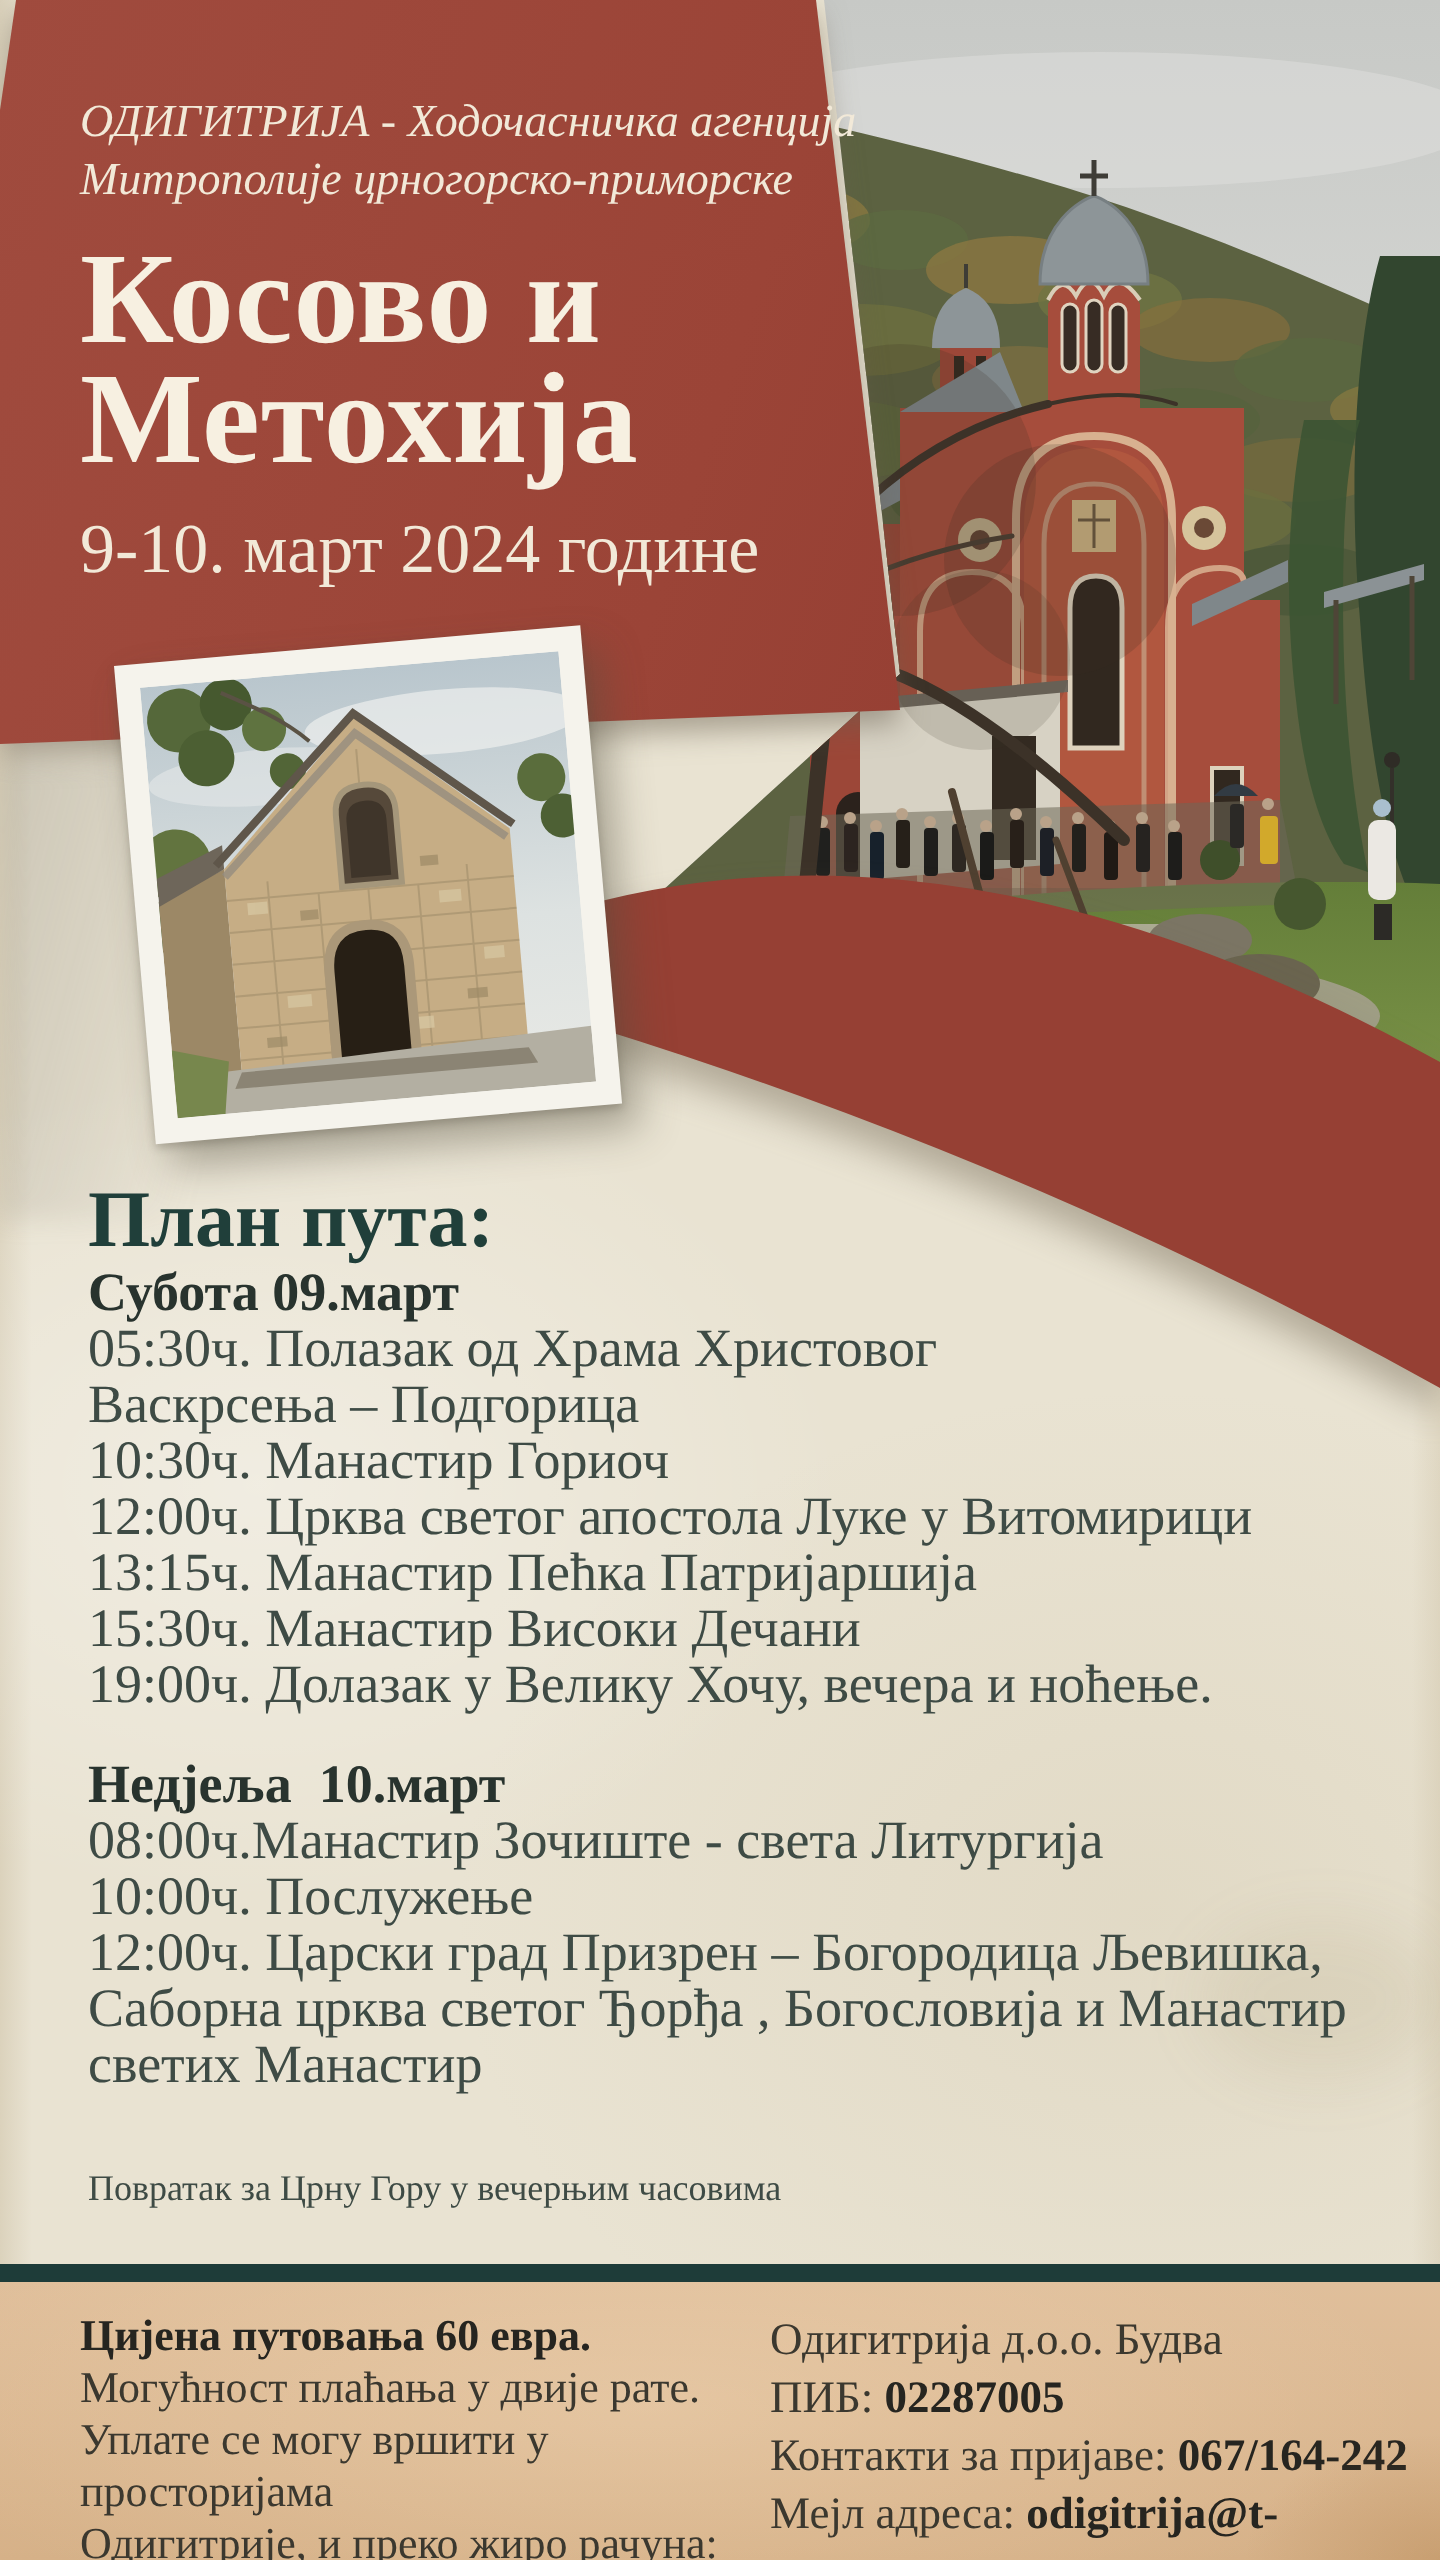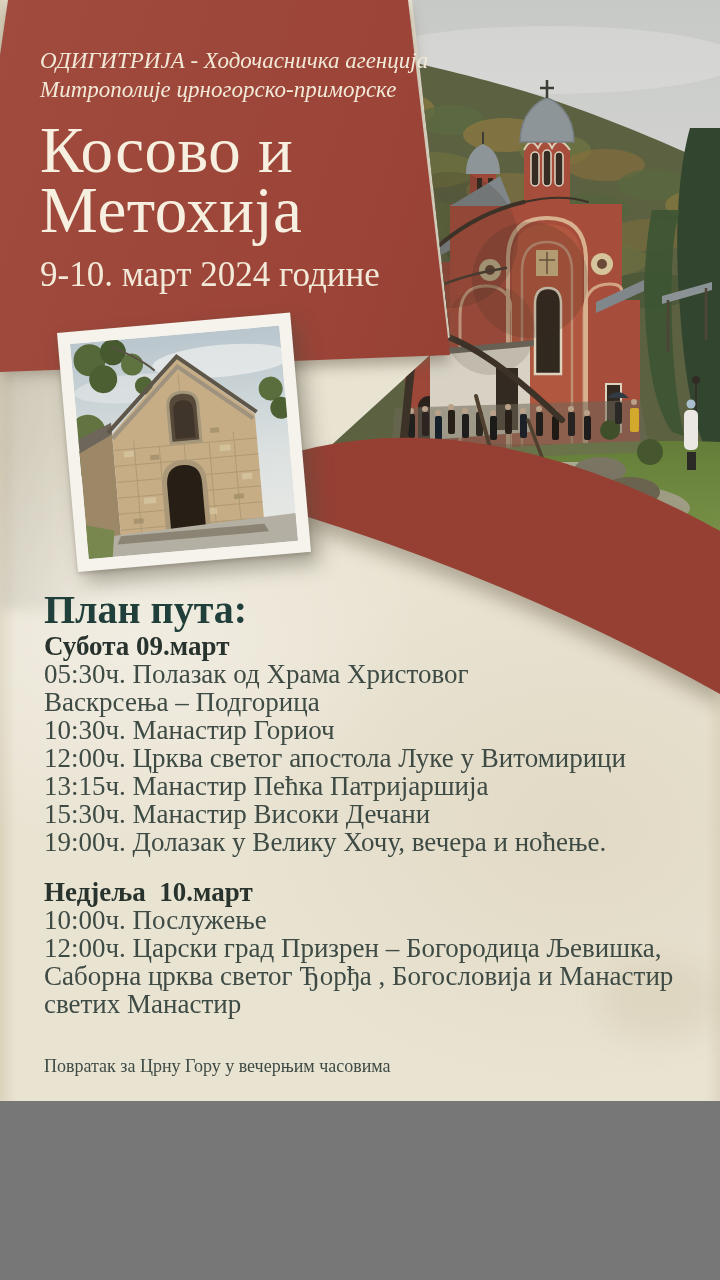--- a/index.html
+++ b/index.html
@@ -2,21 +2,21 @@
 <html style="--red_block: #9b4437; --red_swoosh: #964034; --paper: #e9e3d2; --footer_tan: #ddbb95; --teal: #1e3c39; --heading_teal: #203f3a; --ink: #3e4b45; --ink_dark: #28332e; --cream: #f2e9d8; --title_cream: #f7f0e1; --footer_ink: #3b382f; --footer_ink_dark: #262520;"><head>
 <meta charset="utf-8">
 <style>
   :root{
     --red_block:#9b4437; --red_block_dark:#8e382e; --red_swoosh:#964034;
     --paper:#e9e3d2; --footer_tan:#ddbb95; --teal:#1e3c39;
     --heading_teal:#203f3a; --ink:#3e4b45; --ink_dark:#28332e;
     --cream:#f2e9d8; --title_cream:#f7f0e1; --footer_ink:#3b382f; --footer_ink_dark:#262520;
   }
   html,body{margin:0;padding:0;background:#777;}
-  .page{position:relative;width:720px;height:1101px;overflow:hidden;
+  .page{position:relative;width:720px;height:1280px;overflow:hidden;
         font-family:"Liberation Serif","DejaVu Serif",serif;background:var(--paper);}
   
   .paper{position:absolute;inset:0;background:
       radial-gradient(420px 300px at 18% 58%, rgba(255,255,255,.35), transparent 70%),
       radial-gradient(500px 380px at 80% 75%, rgba(190,175,140,.18), transparent 70%),
       linear-gradient(90deg, rgba(170,150,110,.22) 0, transparent 16px),
       linear-gradient(270deg, rgba(170,150,110,.16) 0, transparent 14px),
       var(--paper);}
   .paper-shade-left{position:absolute;left:0;top:380px;width:130px;height:230px;
       background:linear-gradient(105deg, rgba(130,125,112,.28), rgba(130,125,112,.1) 55%, transparent 80%);
@@ -33,21 +33,21 @@
   
   .redwrap{position:absolute;left:0;top:0;width:720px;height:400px;
       filter:drop-shadow(0 7px 7px rgba(105,95,80,.5));}
   .redblock{width:100%;height:100%;
       clip-path:polygon(8px 0, 408px 0, 450px 355px, 0 372px, 0 55px);
       background:linear-gradient(108deg,#a04b3e 0%, var(--red_block) 50%, var(--red_block_dark) 100%);}
 
   
   .hdr{position:absolute;left:40px;top:46px;width:400px;z-index:6;}
   .agency{margin:0;font-style:italic;font-size:23px;line-height:29px;color:var(--cream);}
-  .title{margin:16px 0 0 0;font-weight:normal;color:var(--title_cream);}
+  .title{margin:16px 0 0 0;font-weight:bold;color:var(--title_cream);}
   .title .tl{display:block;font-size:65px;line-height:60px;letter-spacing:.5px;}
   .date{margin:16px 0 0 0;font-size:35px;line-height:38px;color:var(--cream);}
 
   
   .polaroid{position:absolute;left:57px;top:333px;width:234px;height:240px;margin:0;
       background:#f5f3ec;padding:12px;box-sizing:border-box;
       transform:rotate(-5deg);transform-origin:top left;
       box-shadow:8px 12px 20px rgba(85,80,65,.45), 0 2px 4px rgba(85,80,65,.3);z-index:7;}
   .polaroid svg{display:block;width:100%;height:100%;}
 
@@ -330,20 +330,21 @@
     <div class="plan-lines">
         <div class="line bold">Субота 09.март</div>
         <div class="line">05:30ч. Полазак од Храма Христовог</div>
         <div class="line">Васкрсења – Подгорица</div>
         <div class="line">10:30ч. Манастир Гориоч</div>
         <div class="line">12:00ч. Црква светог апостола Луке у Витомирици</div>
         <div class="line">13:15ч. Манастир Пећка Патријаршија</div>
         <div class="line">15:30ч. Манастир Високи Дечани</div>
         <div class="line">19:00ч. Долазак у Велику Хочу, вечера и ноћење.</div>
         <div class="line bold gap">Недјеља  10.март</div>
+        <div class="line">08:00ч.Манастир Зочиште - света Литургија</div>
         <div class="line">10:00ч. Послужење</div>
         <div class="line">12:00ч. Царски град Призрен – Богородица Љевишка,</div>
         <div class="line">Саборна црква светог Ђорђа , Богословија и Манастир</div>
         <div class="line">светих Манастир</div>
       </div>
     <p class="return">Повратак за Црну Гору у вечерњим часовима</p>
   </section>
 
   <div class="divider"></div>
   <footer>

